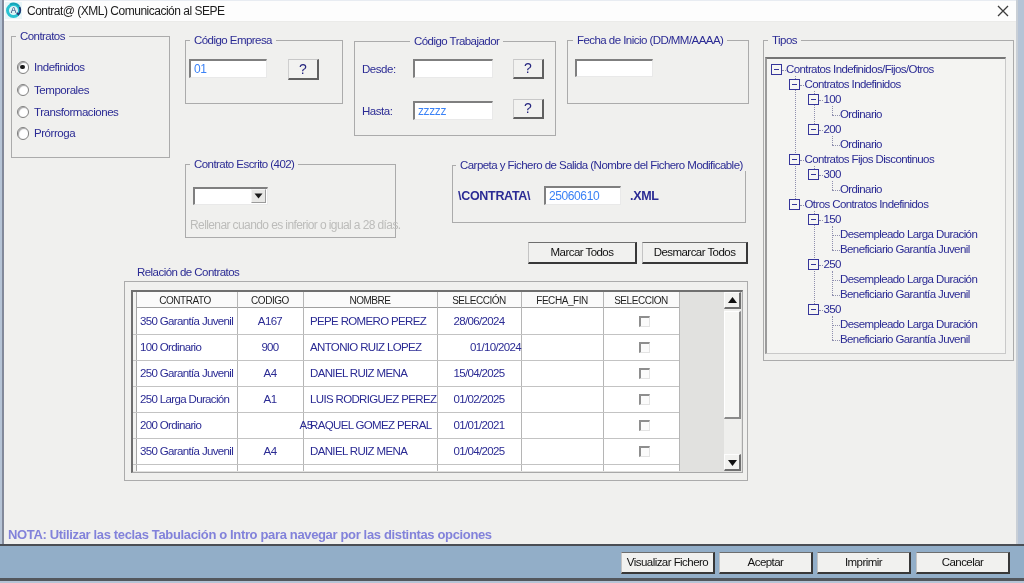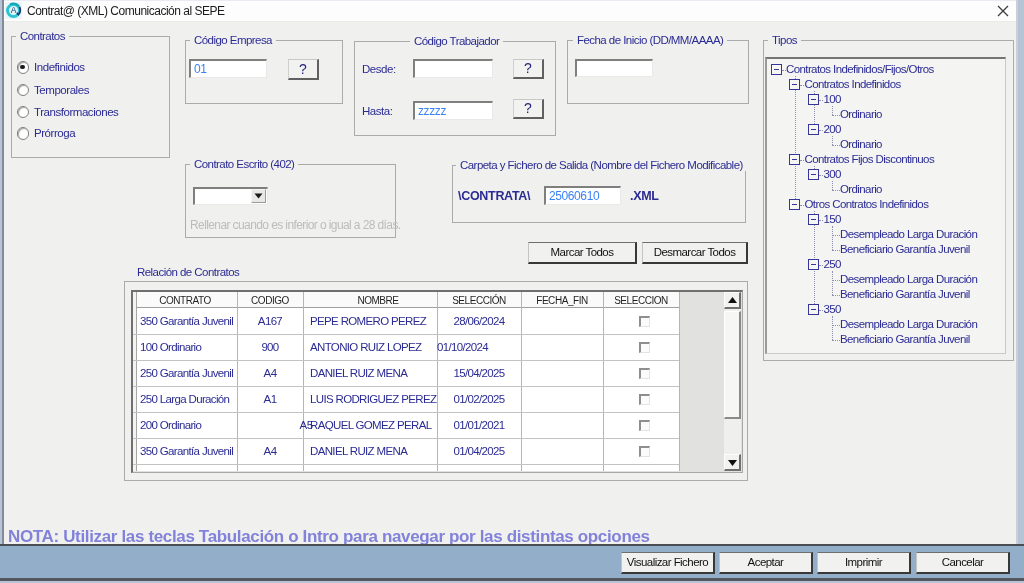--- a/index.html
+++ b/index.html
@@ -103,21 +103,21 @@
 <div class="tb" style="left:544px;top:186px;width:77px;height:19px;">25060610</div>
 <div class="abs navy" style="left:630px;top:189px;font-size:12.5px;letter-spacing:-0.3px;font-weight:bold;">.XML</div>
 <div class="flatbtn" style="left:528px;top:242px;width:109px;height:22px;line-height:19px;">Marcar Todos</div>
 <div class="flatbtn" style="left:642px;top:242px;width:106px;height:22px;line-height:19px;">Desmarcar Todos</div>
 <div class="abs" style="left:131px;top:290px;width:612px;height:183px;box-sizing:border-box;
  background:#e1e1df;border:1px solid #a8a8a8;border-top:2px solid #6f6f6f;border-left:2px solid #6f6f6f;"></div>
 <div class="abs" style="left:133px;top:292px;width:546px;height:16px;background:#fafafa;border-bottom:1px solid #9f9f9f;box-sizing:border-box;"></div>
 <div class="abs" style="left:133px;top:308px;width:546px;height:163px;background:#fff;"></div>
 <div class="hdr" style="left:133px;top:294px;width:104px;">CONTRATO</div>
 <div class="hdr" style="left:237px;top:294px;width:66px;">CODIGO</div>
-<div class="hdr" style="left:303px;top:294px;width:134px;margin-left:8px;">NOMBRE</div>
+<div class="hdr" style="left:303px;top:294px;width:134px;">NOMBRE</div>
 <div class="hdr" style="left:437px;top:294px;width:84px;">SELECCIÓN</div>
 <div class="hdr" style="left:521px;top:294px;width:82px;">FECHA_FIN</div>
 <div class="hdr" style="left:603px;top:294px;width:76px;">SELECCION</div>
 <div class="abs" style="left:133px;top:292px;width:3px;height:179px;background:#f3f3f1;"></div>
 <div class="abs" style="left:136px;top:292px;width:1px;height:179px;background:#a6a6a6;"></div>
 <div class="abs" style="left:237px;top:292px;width:1px;height:179px;background:#b5b5b5;"></div>
 <div class="abs" style="left:303px;top:292px;width:1px;height:179px;background:#b5b5b5;"></div>
 <div class="abs" style="left:437px;top:292px;width:1px;height:179px;background:#b5b5b5;"></div>
 <div class="abs" style="left:521px;top:292px;width:1px;height:179px;background:#b5b5b5;"></div>
 <div class="abs" style="left:603px;top:292px;width:1px;height:179px;background:#b5b5b5;"></div>
@@ -129,21 +129,21 @@
 <div class="abs" style="left:133px;top:438px;width:546px;height:1px;background:#c3c3c3;"></div>
 <div class="abs" style="left:133px;top:464px;width:546px;height:1px;background:#c3c3c3;"></div>
 <div class="cell" style="left:140px;top:314px;width:96px;">350 Garantía Juvenil</div>
 <div class="cell" style="left:237px;top:314px;width:66px;text-align:center;">A167</div>
 <div class="cell" style="left:310px;top:314px;width:118px;">PEPE ROMERO PEREZ</div>
 <div class="cell" style="left:437px;top:314px;width:84px;text-align:center;">28/06/2024</div>
 <div class="chk" style="left:639px;top:316px;"></div>
 <div class="cell" style="left:140px;top:340px;width:96px;">100 Ordinario</div>
 <div class="cell" style="left:237px;top:340px;width:66px;text-align:center;">900</div>
 <div class="cell" style="left:310px;top:340px;width:126px;">ANTONIO RUIZ LOPEZ</div>
-<div class="cell" style="left:437px;top:340px;width:84px;text-align:left;">01/10/2024</div>
+<div class="cell" style="left:437px;top:340px;width:84px;text-align:right;">01/10/2024</div>
 <div class="chk" style="left:639px;top:342px;"></div>
 <div class="cell" style="left:140px;top:366px;width:96px;">250 Garantía Juvenil</div>
 <div class="cell" style="left:237px;top:366px;width:66px;text-align:center;">A4</div>
 <div class="cell" style="left:310px;top:366px;width:126px;">DANIEL RUIZ MENA</div>
 <div class="cell" style="left:437px;top:366px;width:84px;text-align:center;">15/04/2025</div>
 <div class="chk" style="left:639px;top:368px;"></div>
 <div class="cell" style="left:140px;top:392px;width:96px;">250 Larga Duración</div>
 <div class="cell" style="left:237px;top:392px;width:66px;text-align:center;">A1</div>
 <div class="cell" style="left:310px;top:392px;width:126px;">LUIS RODRIGUEZ PEREZ</div>
 <div class="cell" style="left:437px;top:392px;width:84px;text-align:center;">01/02/2025</div>
@@ -244,18 +244,18 @@
 <div class="tnode" style="left:840.0px;top:288.0px;">Beneficiario Garantía Juvenil</div>
 <div class="tbox" style="left:808.0px;top:304.0px;">
     <div class="tminus"></div>
   </div>
 <div class="hline" style="left:819.0px;top:309.5px;width:4px;"></div>
 <div class="tnode" style="left:823.5px;top:303.0px;">350</div>
 <div class="hline" style="left:832.0px;top:324.5px;width:8px;"></div>
 <div class="tnode" style="left:840.0px;top:318.0px;">Desempleado Larga Duración</div>
 <div class="hline" style="left:832.0px;top:339.5px;width:8px;"></div>
 <div class="tnode" style="left:840.0px;top:333.0px;">Beneficiario Garantía Juvenil</div>
-<div class="abs" style="left:8px;top:527px;font-size:17px;letter-spacing:-0.35px;font-weight:bold;color:#8282da;white-space:nowrap;">NOTA: Utilizar las teclas Tabulación o Intro para navegar por las distintas opciones</div>
+<div class="abs" style="left:8px;top:527px;font-size:13px;letter-spacing:-0.35px;font-weight:bold;color:#8282da;white-space:nowrap;">NOTA: Utilizar las teclas Tabulación o Intro para navegar por las distintas opciones</div>
 <div class="abs" style="left:0;top:543.5px;width:1024px;height:2.5px;background:#4a4e54;"></div>
 <div class="abs" style="left:0;top:546px;width:1024px;height:32px;background:#92aec8;"></div>
 <div class="flatbtn" style="left:621px;top:552px;width:94px;height:22px;line-height:19px;background:#f1f1ef;">Visualizar Fichero</div>
 <div class="flatbtn" style="left:719px;top:552px;width:94px;height:22px;line-height:19px;background:#f1f1ef;">Aceptar</div>
 <div class="flatbtn" style="left:817px;top:552px;width:94px;height:22px;line-height:19px;background:#f1f1ef;">Imprimir</div>
 <div class="flatbtn" style="left:916px;top:552px;width:94px;height:22px;line-height:19px;background:#f1f1ef;">Cancelar</div>
 </body></html>

